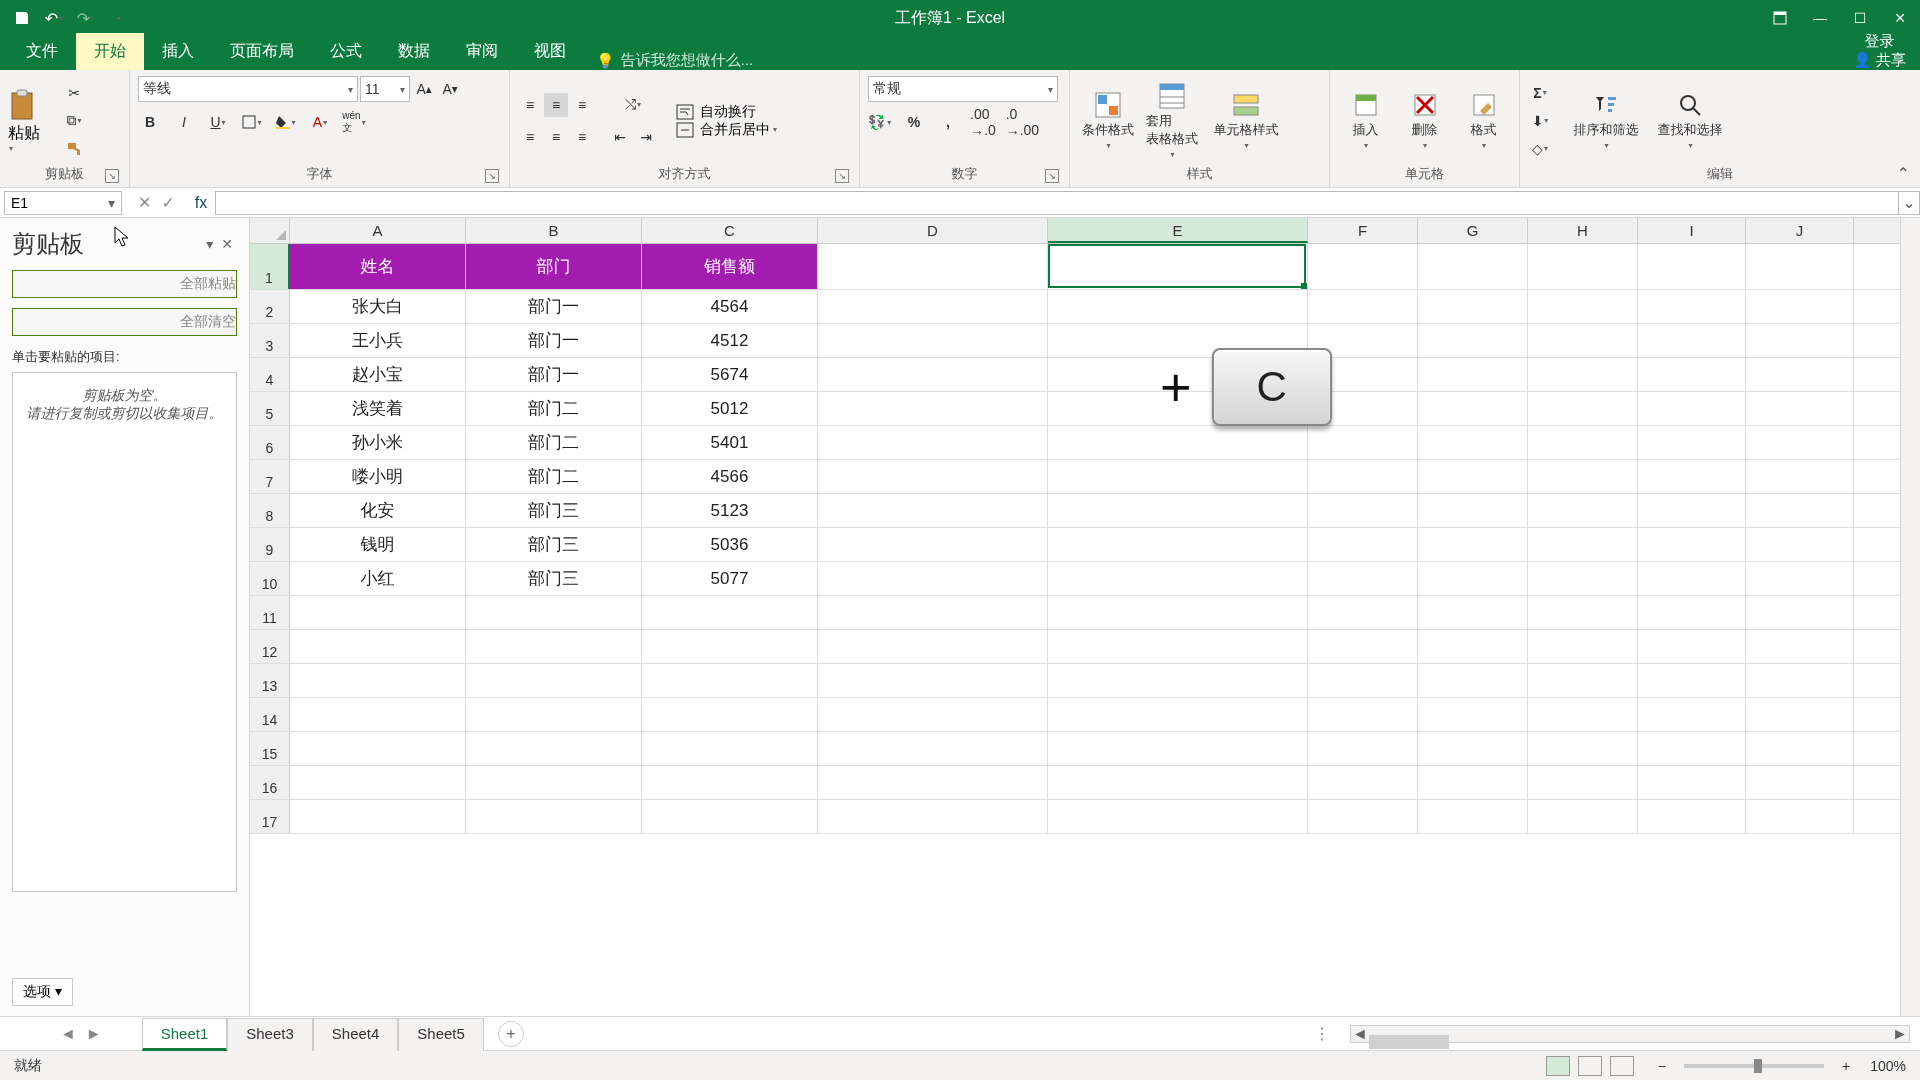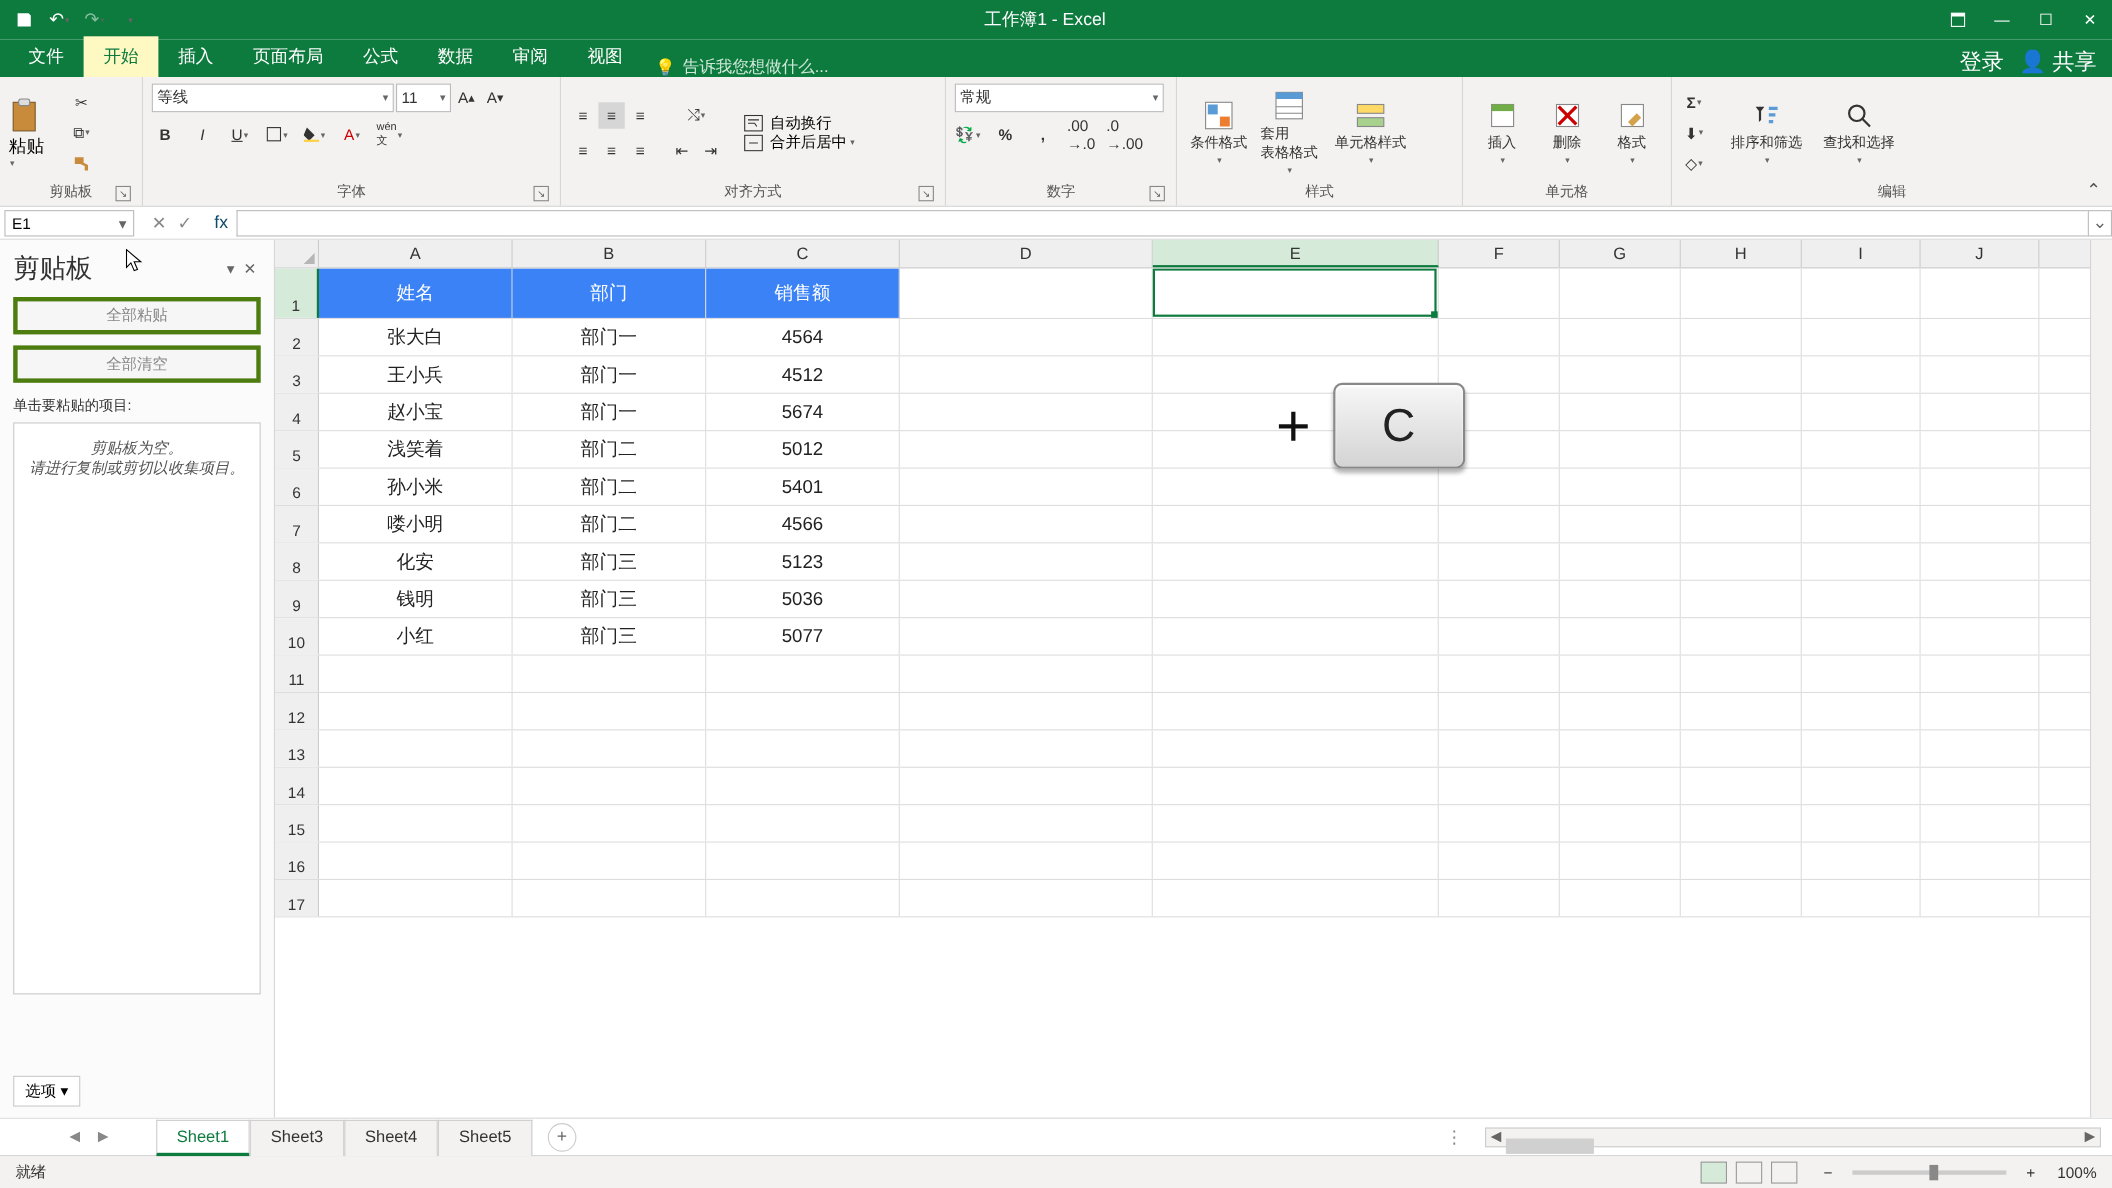--- a/index.html
+++ b/index.html
@@ -13,21 +13,21 @@
 .title-center { flex: 1; text-align: center; font-size: 16px; }
 .win-btns { display: flex; }
 .win-btn { width: 40px; height: 36px; display: flex; align-items: center; justify-content: center; color: #fff; font-size: 14px; }
 
 
 .tabs-row { height: 34px; background: #0d7a3e; display: flex; align-items: flex-end; padding-left: 8px; }
 .menu-tab { padding: 8px 18px; color: #fff; font-size: 16px; cursor: pointer; }
 .menu-tab.active { background: #fef9c3; color: #0d7a3e; }
 .tell-me { flex: 1; display: flex; align-items: center; color: #cfe8d9; font-size: 15px; padding-left: 12px; }
 .tell-me .bulb { margin-right: 6px; }
-.login-share { display: flex; align-items: center; color: #fff; gap: 14px; padding: 0 14px; font-size: 20px; }
+.login-share { display: flex; align-items: center; color: #fff; padding: 0 14px; font-size: 15px; flex-direction: column; }
 
 
 .ribbon { height: 118px; background: #f3f2f1; border-bottom: 1px solid #d6d6d6; display: flex; position: relative; }
 .rgroup { border-right: 1px solid #d6d6d6; display: flex; flex-direction: column; justify-content: space-between; padding: 6px 8px 2px; }
 .rgroup-body { flex: 1; display: flex; align-items: center; gap: 4px; }
 .rgroup-label { text-align: center; font-size: 13px; color: #555; position: relative; padding-bottom: 2px; }
 .launcher { position: absolute; right: 2px; bottom: 2px; width: 14px; height: 14px; border: 1px solid #888; font-size: 9px; line-height: 12px; text-align: center; color: #666; }
 .ribbon-collapse { position: absolute; right: 10px; bottom: 4px; color: #555; font-size: 16px; }
 
 .vstack { display: flex; flex-direction: column; gap: 2px; }
@@ -52,39 +52,39 @@
 .formula-input { flex: 1; height: 24px; border: 1px solid #bbb; border-right: none; margin-right: 0; }
 .formula-expand { width: 22px; text-align: center; border: 1px solid #bbb; height: 24px; line-height: 22px; color: #666; }
 
 
 .main { display: flex; height: calc(1080px - 36px - 34px - 118px - 30px - 34px - 30px); }
 .clip-pane { width: 250px; border-right: 1px solid #d6d6d6; background: #fbfbfb; display: flex; flex-direction: column; padding: 10px 12px; }
 .clip-pane h2 { font-size: 24px; font-weight: normal; color: #333; }
 .clip-pane-head { display: flex; align-items: center; }
 .clip-pane-head .spacer { flex: 1; }
 .clip-pane-head .ctl { color: #666; font-size: 14px; padding: 0 4px; }
-.clip-btn { margin-top: 10px; border: 4px solid #4d7c0f; background: #f6f6f6; padding: 4px 0; font-size: 14px; color: #888; text-align: center; }
+.clip-btn { margin-top: 10px; border: 1px solid #4d7c0f; background: #f6f6f6; padding: 4px 0; font-size: 14px; color: #888; text-align: right; }
 .clip-hint { margin-top: 12px; font-size: 13px; color: #333; }
 .clip-empty-box { margin-top: 6px; border: 1px solid #c9c9c9; flex: 0 0 auto; height: 520px; padding: 14px 10px; font-size: 14px; color: #555; font-style: italic; text-align: center; background: #fff; }
 .clip-options { margin-top: auto; align-self: flex-start; border: 1px solid #c9c9c9; background: #fff; padding: 4px 10px; font-size: 14px; }
 
 
 .grid-wrap { flex: 1; display: flex; flex-direction: column; position: relative; }
 .col-headers { display: flex; height: 26px; background: #efefef; border-bottom: 1px solid #ccc; }
 .corner { width: 40px; border-right: 1px solid #ccc; background: #efefef; position: relative; }
 .corner::after { content: ""; position: absolute; right: 3px; bottom: 3px; border-left: 10px solid transparent; border-bottom: 10px solid #b6b6b6; }
 .colh { border-right: 1px solid #ccc; text-align: center; font-size: 15px; color: #333; line-height: 26px; }
 .colh.sel { background: #d6ead9; border-bottom: 2px solid #0d7a3e; }
 .grid-body { flex: 1; overflow: hidden; position: relative; }
 .grid-row { display: flex; height: 34px; border-bottom: 1px solid #ddd; }
 .grid-row.hdr { height: 46px; }
 .rowh { width: 40px; border-right: 1px solid #ccc; background: #efefef; text-align: center; font-size: 14px; color: #333; display: flex; align-items: flex-end; justify-content: center; padding-bottom: 3px; }
 .rowh.sel { background: #d6ead9; border-right: 2px solid #0d7a3e; }
 .cell { border-right: 1px solid #ddd; font-size: 17px; color: #222; display: flex; align-items: center; justify-content: center; }
-.hdr .cell.data { background: #3b82f6; color: #fff; font-family: Liberation Serif, serif; }
+.hdr .cell.data { background: #a21caf; color: #fff; font-family: Liberation Serif, serif; }
 .selection-box { position: absolute; border: 2px solid #0d7a3e; pointer-events: none; }
 .selection-box .handle { position: absolute; right: -3px; bottom: -3px; width: 6px; height: 6px; background: #0d7a3e; }
 .vscroll { width: 20px; background: #f3f2f1; border-left: 1px solid #d6d6d6; }
 
 
 .key-overlay { position: absolute; display: flex; align-items: center; gap: 20px; }
 .key { width: 120px; height: 78px; background: linear-gradient(#f7f7f7,#d4d4d4); border: 2px solid #888; border-radius: 8px; box-shadow: 0 4px 4px rgba(0,0,0,0.3), inset 0 2px 2px #fff; display: flex; align-items: center; justify-content: center; font-size: 42px; font-weight: 500; color: #222; }
 .key.wide { width: 150px; }
 .plus { font-size: 54px; color: #111; }
 

